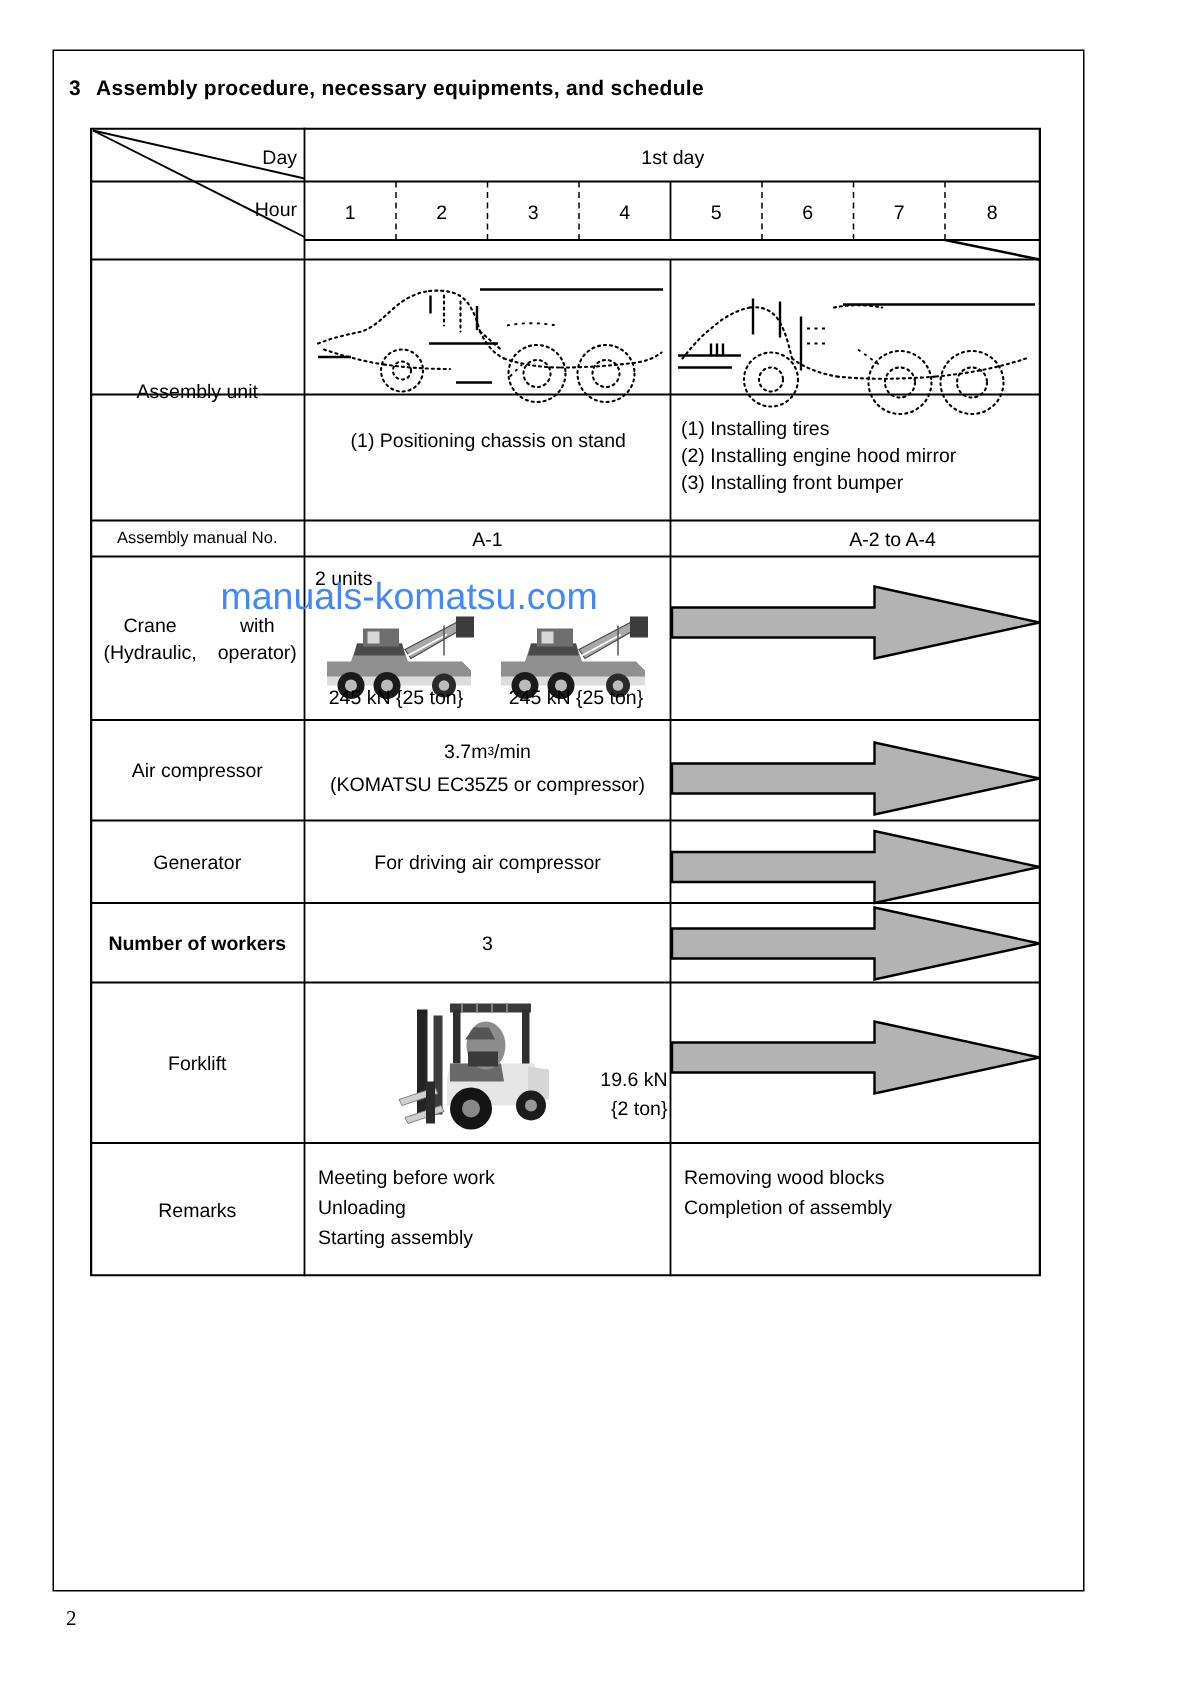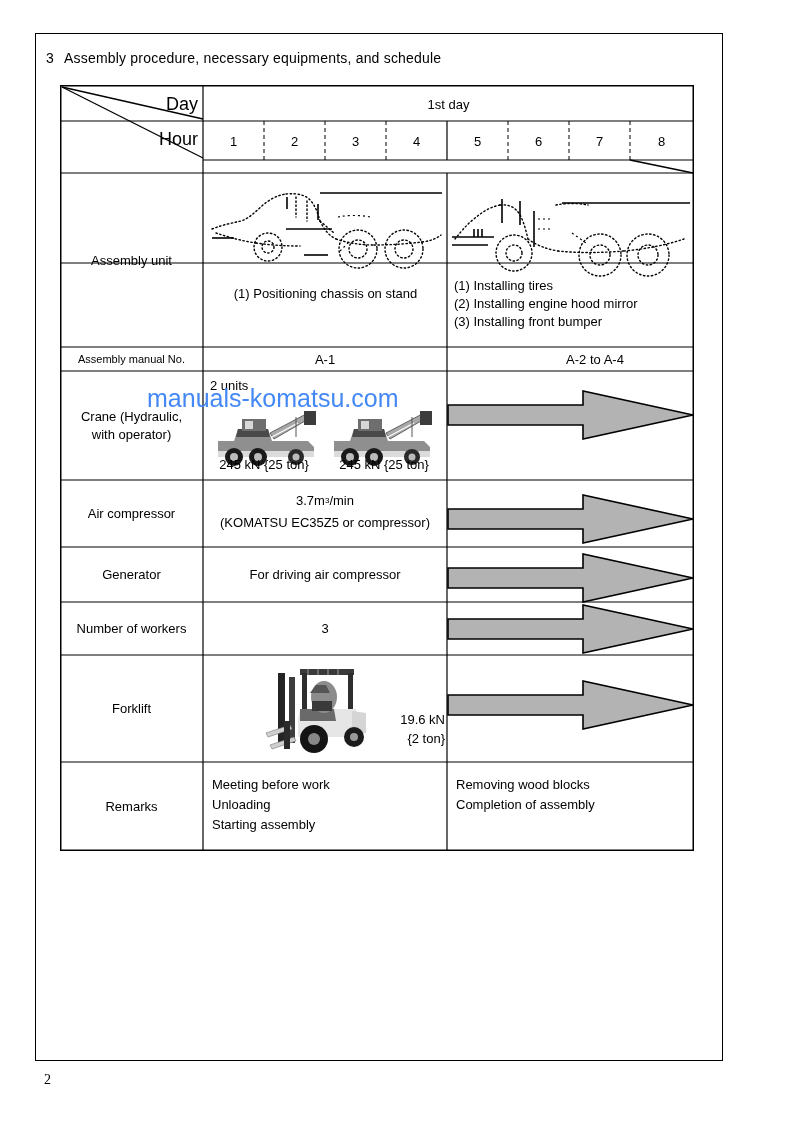--- a/index.html
+++ b/index.html
@@ -15,21 +15,21 @@
     position:absolute;
     left:35px;top:33px;
     width:688px;height:1028px;
     border:1.5px solid #000;
     box-sizing:border-box;
   }
   .page-title{
     position:absolute;
     left:46px;top:50px;
     font-size:14px;
-    font-weight:normal;
+    font-weight:bold;
     letter-spacing:0.2px;
     white-space:nowrap;
   }
   .page-title .num{margin-right:10px;}
   .page-number{
     position:absolute;
     left:44px;top:1072px;
     font-size:14px;
     font-family:"Liberation Serif", serif;
   }
@@ -39,21 +39,21 @@
     position:absolute;
     left:60px;top:85px;
     width:634px;height:765px;
   }
 
   .txt{position:absolute;box-sizing:border-box;}
   .ctr{display:flex;align-items:center;justify-content:center;text-align:center;}
   .lft{display:flex;align-items:center;justify-content:flex-start;}
 
   .hdr-day,.hdr-hour{
-    font-size:18px;
+    font-size:13px;
     text-align:right;
   }
   .f13{font-size:13px;}
   .f11{font-size:11px;}
 
   
   .watermark{
     position:absolute;
     left:147px;top:384px;
     font-size:25px;
@@ -299,40 +299,40 @@
   <div class="txt f13 multiline" style="left:394px;top:192px;width:238px;">
     <div>(1) Installing tires</div>
     <div>(2) Installing engine hood mirror</div>
     <div>(3) Installing front bumper</div>
   </div>
 
   <div class="txt ctr f11" style="left:0;top:262px;width:143px;height:24px;">Assembly manual No.</div>
   <div class="txt ctr f13" style="left:143px;top:262px;width:244px;height:24px;">A-1</div>
   <div class="txt ctr f13" style="left:387px;top:262px;width:296px;height:24px;">A-2 to A-4</div>
 
-  <div class="txt ctr f13 multiline" style="left:0;top:286px;width:143px;height:109px;flex-direction:column;">
+  <div class="txt ctr f13 multiline" style="left:0;top:286px;width:143px;height:109px;flex-direction:row;">
     <div>Crane (Hydraulic,</div>
     <div>with operator)</div>
   </div>
   <div class="txt lft f13" style="left:150px;top:290px;width:120px;height:20px;">2 units</div>
   <div class="txt ctr f13" style="left:145px;top:368px;width:118px;height:22px;">245 kN {25 ton}</div>
   <div class="txt ctr f13" style="left:264px;top:368px;width:120px;height:22px;">245 kN {25 ton}</div>
 
   <div class="txt ctr f13" style="left:0;top:395px;width:143px;height:67px;">Air compressor</div>
   <div class="txt ctr f13" style="left:143px;top:404px;width:244px;height:22px;">
     <span>3.7m</span>
       <span class="sub">3</span>
       <span>/min</span>
   </div>
   <div class="txt ctr f13" style="left:143px;top:426px;width:244px;height:22px;">(KOMATSU EC35Z5 or compressor)</div>
 
   <div class="txt ctr f13" style="left:0;top:462px;width:143px;height:55px;">Generator</div>
   <div class="txt ctr f13" style="left:143px;top:462px;width:244px;height:55px;">For driving air compressor</div>
 
-  <div class="txt ctr f13" style="left:0;top:517px;width:143px;height:53px;">Number of workers</div>
+  <div class="txt ctr f13" style="left:0;top:517px;width:143px;height:53px;font-weight:bold;">Number of workers</div>
   <div class="txt ctr f13" style="left:143px;top:517px;width:244px;height:53px;">3</div>
 
   <div class="txt ctr f13" style="left:0;top:570px;width:143px;height:107px;">Forklift</div>
   <div class="txt f13" style="left:325px;top:627px;width:60px;text-align:right;">19.6 kN</div>
   <div class="txt f13" style="left:325px;top:646px;width:60px;text-align:right;">{2 ton}</div>
 
   <div class="txt ctr f13" style="left:0;top:677px;width:143px;height:88px;">Remarks</div>
   <div class="txt f13 multiline" style="left:152px;top:690px;width:230px;line-height:1.55;">
     <div>Meeting before work</div>
     <div>Unloading</div>

